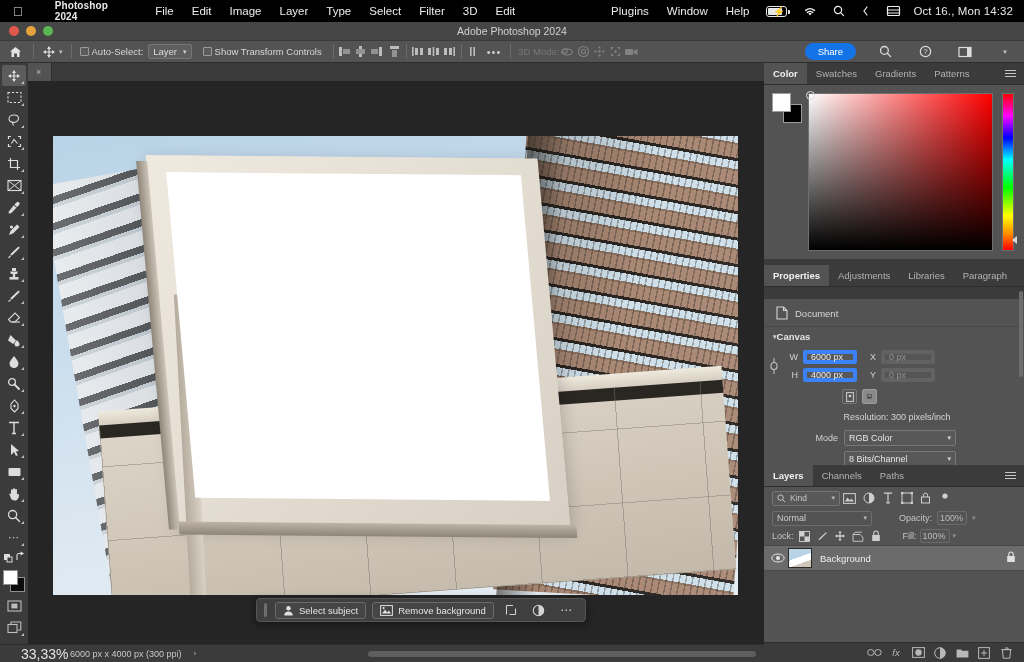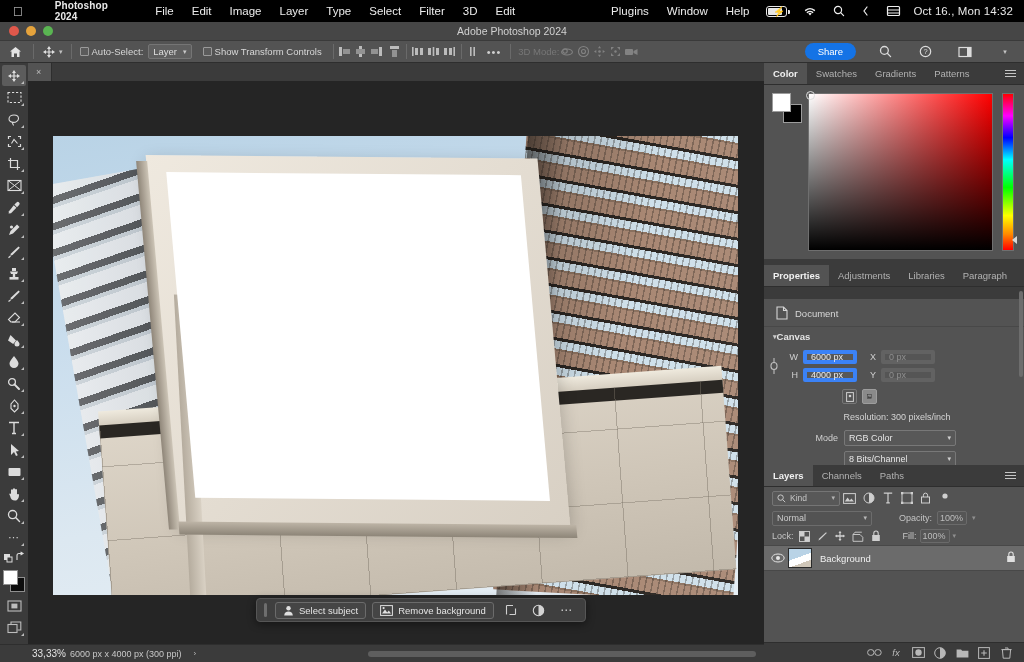--- a/index.html
+++ b/index.html
@@ -237,21 +237,21 @@
   }
   .ctx-ico { width: 22px; height: 17px; display: flex; align-items: center; justify-content: center; color: #d6d6d6;}
 
   
   .statusbar {
     position: absolute; left: 0; bottom: 0; width: 764px; height: 18px;
     background: #3b3b3b; display: flex; align-items: center;
     font-size: 9px; color: #cfcfcf; border-top: 1px solid #2e2e2e;
   }
   .zoomfield {
-    width: 56px; text-align: right; padding-left: 32px; font-size: 10px; color: #e2e2e2;
+    width: 56px; text-align: right; padding-left: 21px; font-size: 14px; color: #e2e2e2;
   }
   .docsize { padding-left: 14px; color: #c8c8c8; }
   .st-arrow { padding-left: 12px; font-size: 8px; color: #bbb; }
   .hscroll {
     position: absolute; right: 8px; width: 388px; height: 6px;
     background: #5e5e5e; border-radius: 3px;
   }
 
   
   .rightcol { position: absolute; top: 63px; right: 0; width: 260px; bottom: 0; background: #3b3b3b; }

